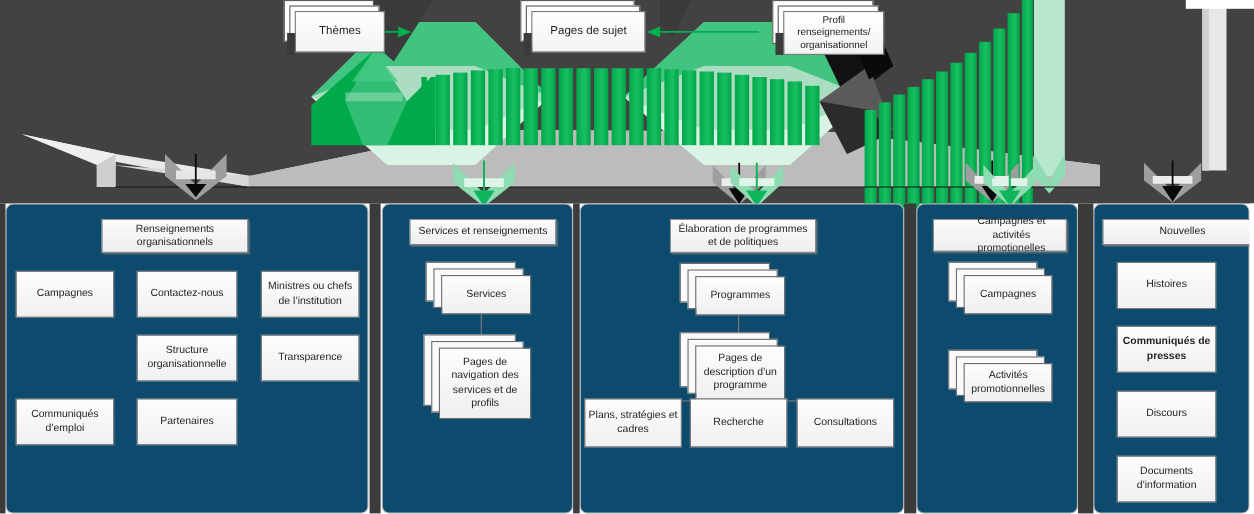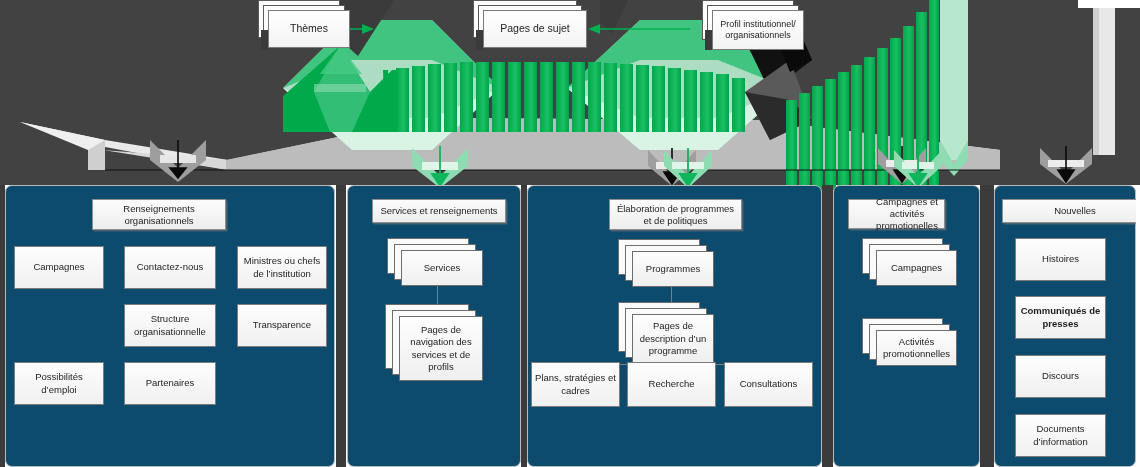--- a/index.html
+++ b/index.html
@@ -210,35 +210,35 @@
     <div class="stkshadow" style="left:0;top:0;width:104px;height:38px;"></div>
     <div class="stkshadow" style="left:5px;top:5px;width:104px;height:38px;"></div>
     <div class="darkedge" style="top:30px;height:20px;"></div>
     <div class="stkmain">Pages de sujet</div>
   </div>
 
   <div class="topstack" style="left:702px;top:0px;width:102px;height:50px;">
     <div class="stkshadow" style="left:0;top:0;width:92px;height:40px;"></div>
     <div class="stkshadow" style="left:5px;top:5px;width:92px;height:40px;"></div>
     <div class="darkedge" style="top:30px;height:20px;"></div>
-    <div class="stkmain" style="font-size:9px;">Profil institutionnel/ organisationnels</div>
+    <div class="stkmain" style="font-size:9px;">Profil renseignements/ organisationnel</div>
   </div>
 
   <div class="panel" style="left:5px;width:330px;">
     <div class="pinner">
       <div class="hdr" style="left:86px;top:13px;width:134px;height:31px;">Renseignements organisationnels</div>
 
       <div class="nodebox" style="left:8px;top:60px;width:90px;height:43px;">Campagnes</div>
       <div class="nodebox" style="left:118px;top:60px;width:92px;height:43px;">Contactez-nous</div>
       <div class="nodebox" style="left:231px;top:60px;width:90px;height:43px;">Ministres ou chefs de l’institution</div>
 
       <div class="nodebox" style="left:118px;top:118px;width:92px;height:43px;">Structure organisationnelle</div>
       <div class="nodebox" style="left:231px;top:118px;width:90px;height:43px;">Transparence</div>
 
-      <div class="nodebox" style="left:8px;top:176px;width:90px;height:43px;">Possibilités d’emploi</div>
+      <div class="nodebox" style="left:8px;top:176px;width:90px;height:43px;">Communiqués d’emploi</div>
       <div class="nodebox" style="left:118px;top:176px;width:92px;height:43px;">Partenaires</div>
     </div>
   </div>
 
   <div class="panel" style="left:347px;width:174px;">
     <div class="pinner">
       <div class="hdr" style="left:24px;top:13px;width:134px;height:24px;">Services et renseignements</div>
 
       <div class="stacknode" style="left:39px;top:52px;width:96px;height:48px;">
         <div class="sh" style="left:0;top:0;width:82px;height:36px;"></div>
@@ -280,21 +280,21 @@
       <div class="conn v" style="left:243px;top:178px;height:18px;"></div>
 
       <div class="nodebox" style="left:3px;top:176px;width:89px;height:45px;">Plans, stratégies et cadres</div>
       <div class="nodebox" style="left:99px;top:176px;width:89px;height:45px;">Recherche</div>
       <div class="nodebox" style="left:196px;top:176px;width:89px;height:45px;">Consultations</div>
     </div>
   </div>
 
   <div class="panel" style="left:833px;width:147px;">
     <div class="pinner">
-      <div class="hdr" style="left:14px;top:13px;width:97px;height:30px;padding-left:24px;">Campagnes et activités promotionelles</div>
+      <div class="hdr" style="left:14px;top:13px;width:122px;height:30px;padding-left:24px;">Campagnes et activités promotionelles</div>
 
       <div class="stacknode" style="left:28px;top:52px;width:95px;height:48px;">
         <div class="sh" style="left:0;top:0;width:81px;height:36px;"></div>
         <div class="sh" style="left:7px;top:6px;width:81px;height:36px;"></div>
         <div class="mn">Campagnes</div>
       </div>
 
       <div class="stacknode" style="left:28px;top:132px;width:95px;height:48px;">
         <div class="sh" style="left:0;top:0;width:81px;height:36px;"></div>
         <div class="sh" style="left:7px;top:6px;width:81px;height:36px;"></div>

